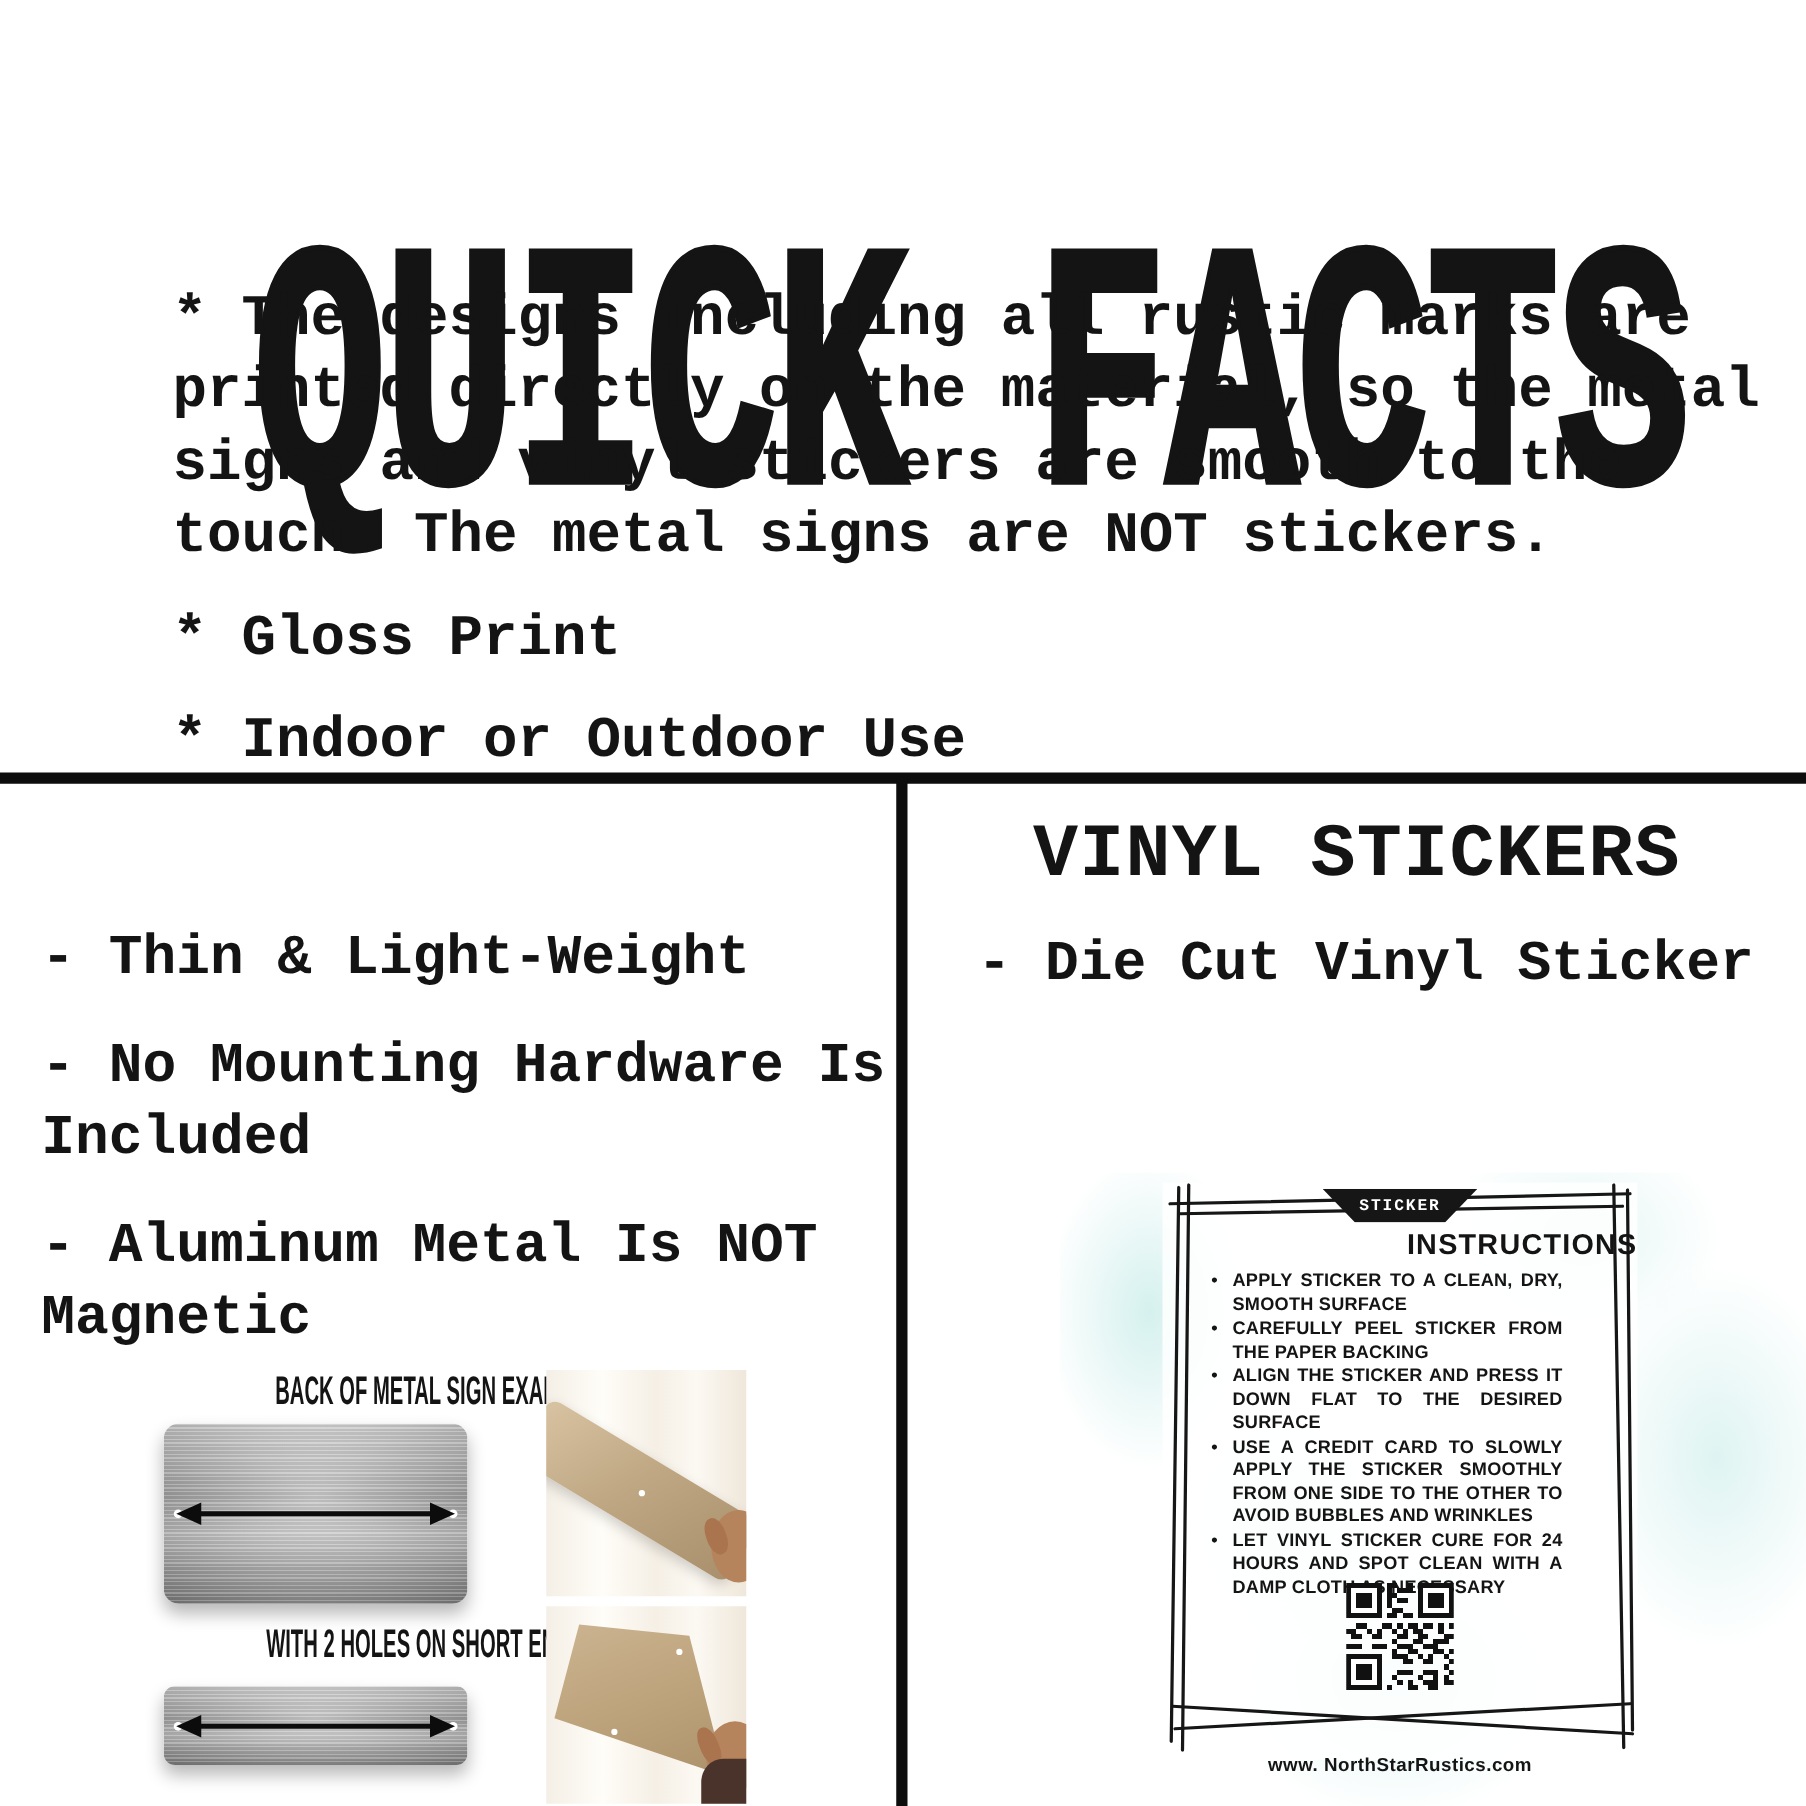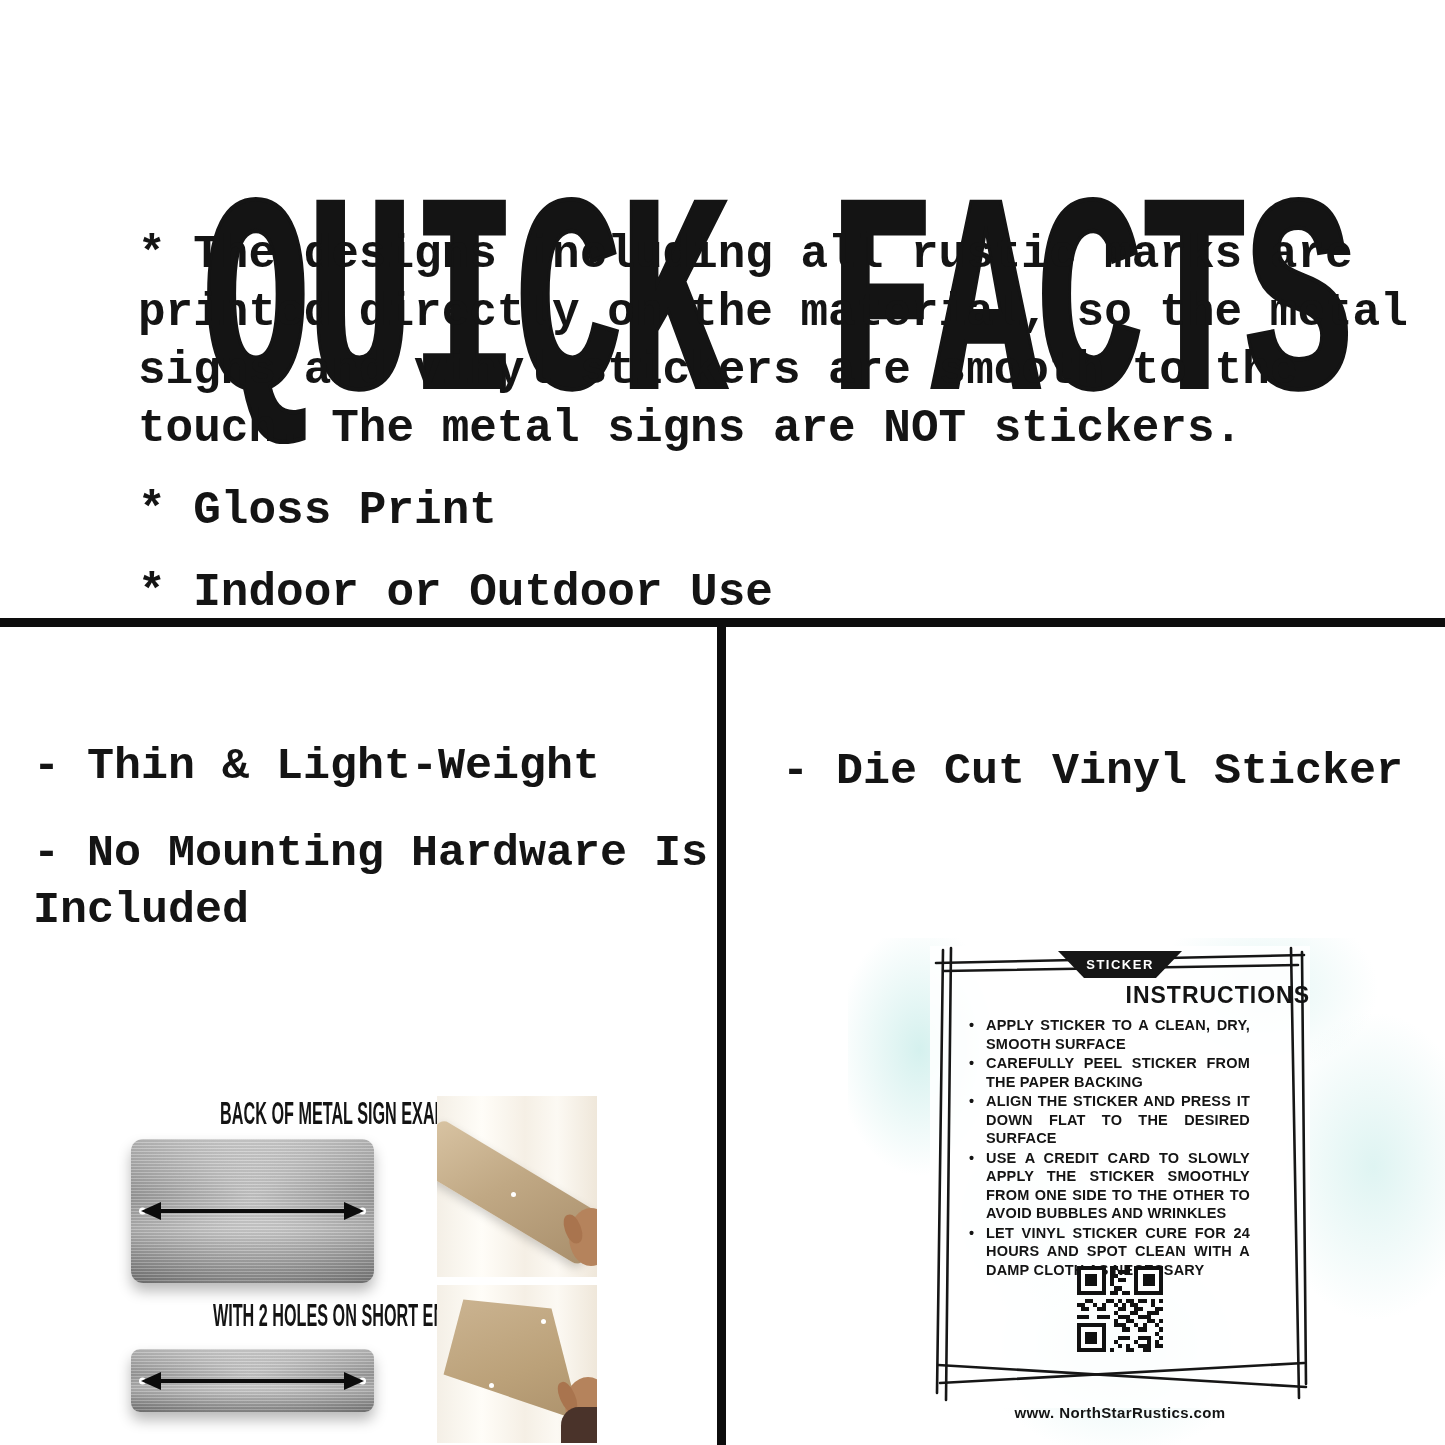--- a/index.html
+++ b/index.html
@@ -82,21 +82,21 @@
        radial-gradient(ellipse 160px 120px at 70% 10%, rgba(190,233,229,.4), transparent 70%),
        radial-gradient(ellipse 120px 140px at 30% 55%, rgba(209,240,237,.55), transparent 70%);}
   .sticker-card{position:absolute;left:930px;top:946px;width:380px;height:462px;
      background:rgba(255,255,255,.85);}
   .card-border{position:absolute;left:0;top:0;width:100%;height:100%;}
   .card-border path{stroke:#161616;stroke-width:2.6;fill:none;stroke-linecap:round;}
   .card-banner{position:absolute;left:50%;top:5px;transform:translateX(-50%);
      width:124px;height:27px;background:#161616;
      clip-path:polygon(0 0,100% 0,79% 100%,21% 100%);
      display:flex;align-items:center;justify-content:center;
-     font-family:Liberation Sans, sans-serif;font-weight:700;font-size:13px;
+     font-family:Liberation Mono, monospace;font-weight:700;font-size:13px;
      color:#fff;letter-spacing:1.5px;}
   .card-heading{position:absolute;left:0;top:36px;width:100%;text-align:right;
      font-family:"Liberation Sans",sans-serif;font-weight:700;font-size:23px;letter-spacing:1px;}
   .card-steps{position:absolute;left:56px;top:70px;width:264px;margin:0;padding:0;list-style:none;
      font-family:"Liberation Sans",sans-serif;font-weight:700;font-size:14.5px;line-height:18.5px;
      text-align:justify;letter-spacing:.2px;}
   .card-steps li{position:relative;margin:0 0 1px 0;}
   .card-steps li::before{content:"\2022";position:absolute;left:-17px;top:0;}
   .qr{position:absolute;left:50%;top:320px;transform:translateX(-50%);width:86px;height:86px;}
   .qr svg{width:100%;height:100%;shape-rendering:crispEdges;}
@@ -112,24 +112,26 @@
 
   <div class="facts">
     <div class="fact-item">* The designs including all rustic marks are printed directly on the material, so the metal signs and vinyl stickers are smooth to the touch. The metal signs are NOT stickers.</div>
     <div class="fact-item">* Gloss Print</div>
     <div class="fact-item">* Indoor or Outdoor Use</div>
   </div>
 
   <div class="divider-h"></div>
   <div class="divider-v"></div>
 
+  <div class="col-heading right">VINYL STICKERS</div>
 
   <div class="col-bullets left">
     <div class="bullet-item">- Thin &amp; Light-Weight</div>
     <div class="bullet-item">- No Mounting Hardware Is Included</div>
+    <div class="bullet-item">- Aluminum Metal Is NOT Magnetic</div>
   </div>
 
   <div class="col-bullets right">
     <div class="bullet-item">- Die Cut Vinyl Sticker</div>
   </div>
 
   <div class="figure-label label-wide">
     <span>BACK OF METAL SIGN EXAMPLES</span>
   </div>
   <div class="metal-sign wide">

